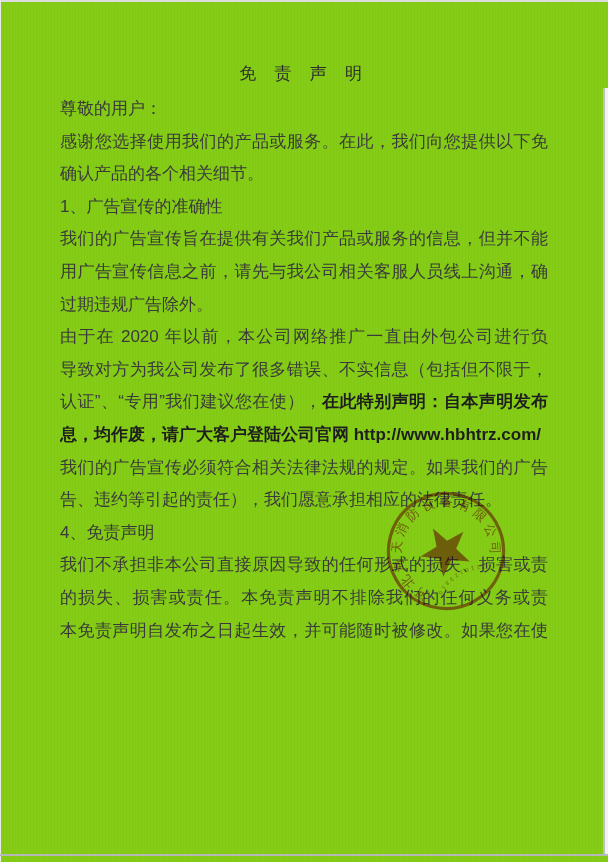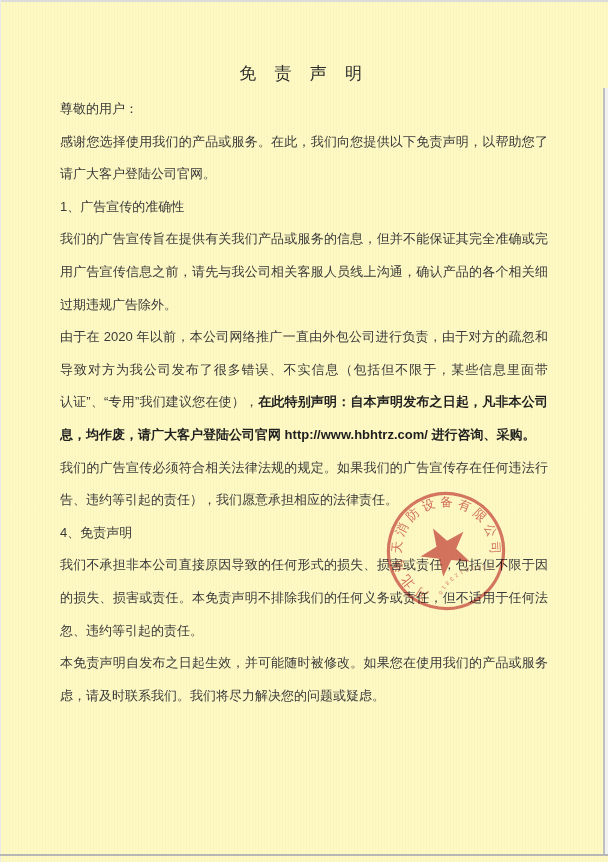--- a/index.html
+++ b/index.html
@@ -1,21 +1,21 @@
 <!DOCTYPE html>
 <html><head>
 <meta charset="utf-8">
 <style>
   * { margin: 0; padding: 0; box-sizing: border-box; }
   html, body { background: #ffffff; }
   .page {
     position: relative;
     width: 608px;
     height: 862px;
-    background: #fef9c3;
+    background: #84cc16;
     overflow: hidden;
     font-family: "Liberation Sans", "DejaVu Sans", sans-serif;
     color: #3a3a3a;
   }
   
   .page::before {
     content: "";
     position: absolute;
     inset: 0;
     background: repeating-linear-gradient(
@@ -40,21 +40,21 @@
   .doc-title {
     text-align: center;
     font-size: 17px;
     font-weight: 400;
     letter-spacing: 7px;
     color: #2d2d2d;
     margin-bottom: 8px;
     font-family: "Liberation Serif", "DejaVu Serif", serif;
   }
   .line {
-    font-size: 13px;
+    font-size: 17px;
     line-height: 32.6px;
     height: 32.6px;
     overflow: hidden;
     text-align: left;
   }
   .line.fill {
     text-align: justify;
     text-align-last: justify;
   }
   .line .bold {
@@ -82,37 +82,35 @@
   <div class="edge-left"></div>
   <div class="edge-right-strip"></div>
   <div class="edge-right-line"></div>
   <div class="edge-bottom"></div>
 
   <div class="content">
     <div class="doc-title">免 责 声 明</div>
     <div>
         <div class="line"><span>尊敬的用户：</span></div>
         <div class="line fill"><span>感谢您选择使用我们的产品或服务。在此，我们向您提供以下免责声明，以帮助您了解我们的广告宣传行</span></div>
-        <div class="line"><span>请广大客户登陆公司官网。</span></div>
+        <div class="line"><span>确认产品的各个相关细节。</span></div>
         <div class="line"><span>1、广告宣传的准确性</span></div>
         <div class="line fill"><span>我们的广告宣传旨在提供有关我们产品或服务的信息，但并不能保证其完全准确或完整。我们建议您在使</span></div>
         <div class="line fill"><span>用广告宣传信息之前，请先与我公司相关客服人员线上沟通，确认产品的各个相关细节，并谨慎考虑广告</span></div>
         <div class="line"><span>过期违规广告除外。</span></div>
         <div class="line fill"><span>由于在 2020 年以前，本公司网络推广一直由外包公司进行负责，由于对方的疏忽和对广告法解读不透彻，</span></div>
         <div class="line fill"><span>导致对方为我公司发布了很多错误、不实信息（包括但不限于，某些信息里面带有“最”、“全国”、“9001</span></div>
         <div class="line fill"><span>认证”、“专用”我们建议您在使），</span><span class="bold">在此特别声明：自本声明发布之日起，凡非本公司官网的网络推广信</span></div>
         <div class="line"><span class="bold">息，均作废，请广大客户登陆公司官网 http://www.hbhtrz.com/ 进行咨询、采购。</span></div>
         <div class="line fill"><span>我们的广告宣传必须符合相关法律法规的规定。如果我们的广告宣传存在任何违法行为（恶意代发违规广</span></div>
         <div class="line"><span>告、违约等引起的责任），我们愿意承担相应的法律责任。</span></div>
         <div class="line"><span>4、免责声明</span></div>
         <div class="line fill"><span>我们不承担非本公司直接原因导致的任何形式的损失、损害或责任，包括但不限于因使用广告宣传而导致</span></div>
         <div class="line fill"><span>的损失、损害或责任。本免责声明不排除我们的任何义务或责任，但不适用于任何法定责任或因欺诈、疏</span></div>
-        <div class="line"><span>忽、违约等引起的责任。</span></div>
         <div class="line fill"><span>本免责声明自发布之日起生效，并可能随时被修改。如果您在使用我们的产品或服务时遇到任何问题或疑</span></div>
-        <div class="line"><span>虑，请及时联系我们。我们将尽力解决您的问题或疑虑。</span></div>
       </div>
   </div>
 
   <svg class="seal" viewBox="0 0 132 132" xmlns="http://www.w3.org/2000/svg">
     <defs>
       <path id="seal-name-arc" d="M 30.5,93.7 A 45,45 0 1 1 101.5,93.7" fill="none"></path>
       <path id="seal-serial-arc" d="M 99.5,103.2 A 50,50 0 0 0 32.5,103.2" fill="none"></path>
     </defs>
     <circle cx="66" cy="66" r="57.5" fill="none" stroke="#c6494e" stroke-width="3.2" opacity="0.9"></circle>
     <polygon points="66,40 72.1,57.6 90.7,58.0 75.9,69.2 81.3,87.0 66,76.4 50.7,87.0 56.1,69.2 41.3,58.0 59.9,57.6" fill="#c6494e" opacity="0.92"></polygon>

